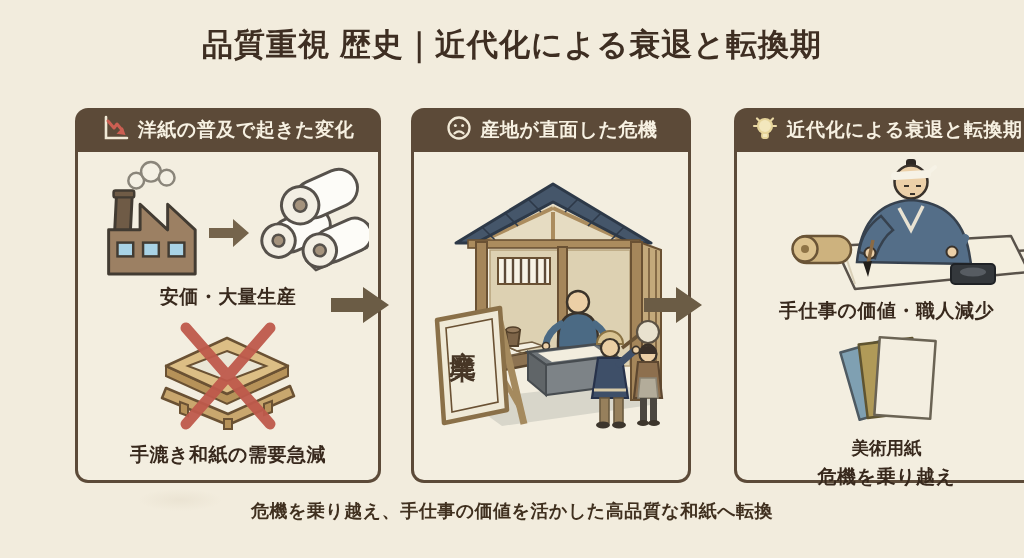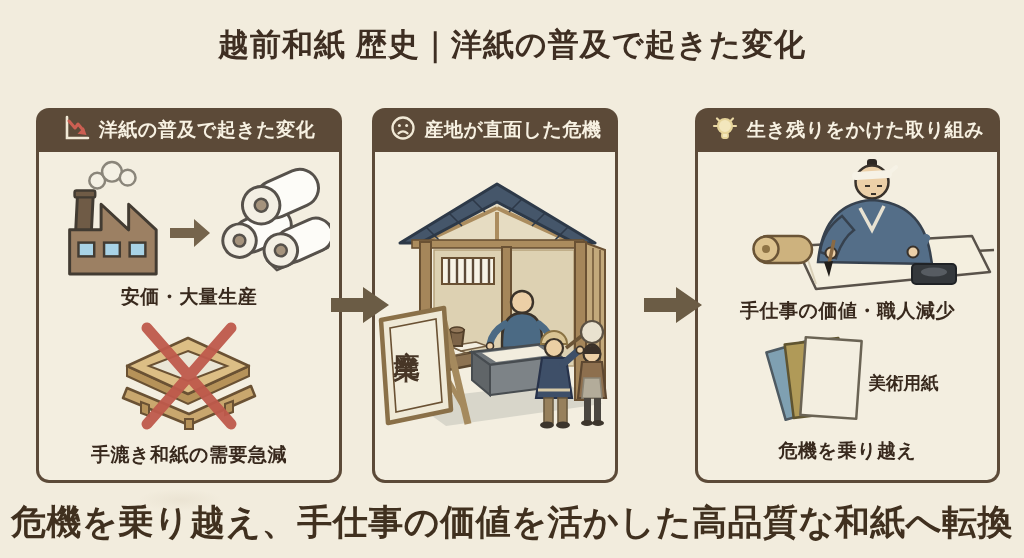--- a/index.html
+++ b/index.html
@@ -12,23 +12,23 @@
     content:"";position:absolute;inset:0;pointer-events:none;
     background:
       radial-gradient(ellipse 90px 26px at 520px 390px, rgba(150,128,90,.10), transparent 70%),
       radial-gradient(ellipse 70px 18px at 880px 120px, rgba(150,128,90,.08), transparent 70%),
       radial-gradient(ellipse 60px 16px at 180px 500px, rgba(150,128,90,.08), transparent 70%);
   }
   .title{
     position:absolute;top:24px;left:0;width:1024px;text-align:center;
     font-size:31px;font-weight:800;color:#3e2e22;letter-spacing:1px;
   }
-  .panel{position:absolute;top:108px;height:375px;box-sizing:border-box;}
+  .panel{position:absolute;top:108px;height:375px;box-sizing:border-box;margin-left:39px;}
   .p1{left:36px;width:306px;}
-  .p2{left:372px;width:246px;}
+  .p2{left:372px;width:280px;}
   .p3{left:695px;width:305px;}
   .panel-header{
     height:44px;background:#5c4a38;border-radius:13px 13px 0 0;
     display:flex;align-items:center;justify-content:center;gap:8px;
     color:#f7f1e2;font-weight:700;font-size:19px;letter-spacing:.5px;
   }
   .panel-body{
     position:relative;height:331px;box-sizing:border-box;
     border:3px solid #5c4a38;border-top:none;border-radius:0 0 13px 13px;
     background:#f3eee0;
@@ -38,31 +38,31 @@
   .duo-row{display:flex;align-items:center;margin-top:6px;}
   .flow-arrow{position:absolute;top:285px;z-index:5;}
   .illus{position:relative;}
   .vtext{
     position:absolute;writing-mode:vertical-rl;text-orientation:upright;
     font-weight:800;color:#473626;line-height:1;
   }
   .sign-text{left:40px;top:178px;font-size:26px;letter-spacing:6px;}
   .sheet-text{left:36px;top:18px;font-size:19px;letter-spacing:3px;color:#2f2a24;}
   .paper-cols{display:flex;align-items:flex-end;gap:26px;margin-top:6px;}
-  .paper-col{display:flex;flex-direction:row;align-items:center;}
+  .paper-col{display:flex;flex-direction:column;align-items:center;}
   .paper-label{font-weight:800;font-size:17.5px;color:#38291d;margin-top:2px;}
   .footer{
     position:absolute;top:499px;left:0;width:1024px;text-align:center;
-    font-size:35px;font-weight:800;color:#40301f;letter-spacing:.5px;
+    font-size:18px;font-weight:800;color:#40301f;letter-spacing:.5px;
   }
 </style>
 </head>
 <body>
 
-<div class="title">越前和紙 歴史｜洋紙の普及で起きた変化</div>
+<div class="title">品質重視 歴史｜近代化による衰退と転換期</div>
 
 <section class="panel p1">
   <header class="panel-header">
     <span>
       <svg width="28" height="28" viewBox="0 0 28 28">
         <path d="M4,3 L4,24 L25,24" fill="none" stroke="#f1e9d6" stroke-width="2.6" stroke-linecap="round"></path>
         <path d="M6,7 L12,14 L15,10 L20,16" fill="none" stroke="#cc5f52" stroke-width="3" stroke-linecap="round" stroke-linejoin="round"></path>
         <polygon points="23.5,21 14.5,19.8 20.8,13.2" fill="#cc5f52"></polygon>
       </svg>
     </span>
@@ -257,21 +257,21 @@
         <g stroke="#ead9a6" stroke-width="2.2" stroke-linecap="round">
           <line x1="3" y1="12" x2="6.5" y2="12"></line>
             <line x1="21.5" y1="12" x2="25" y2="12"></line>
           <line x1="6" y1="4.5" x2="8.5" y2="7"></line>
             <line x1="22" y1="4.5" x2="19.5" y2="7"></line>
         </g>
         <circle cx="14" cy="12" r="7" fill="#f3e7bd" stroke="#e6d49a" stroke-width="2.2"></circle>
         <rect x="11" y="19" width="6" height="5" rx="1.5" fill="#f3e7bd" stroke="#e6d49a" stroke-width="1.8"></rect>
       </svg>
     </span>
-    <span>生き残りをかけた取り組み</span>
+    <span>近代化による衰退と転換期</span>
   </header>
   <div class="panel-body">
     <span style="margin-top:4px;">
       <svg width="296" height="138" viewBox="0 0 296 138">
         <line x1="200" y1="99" x2="294" y2="94" stroke="#5a5248" stroke-width="2.5"></line>
 
         <path d="M96,90 L272,80 L290,116 L116,133 Z" fill="#f4efdf" stroke="#59524a" stroke-width="2.5" stroke-linejoin="round"></path>
         <path d="M104,92 L116,128" stroke="#d9d0b8" stroke-width="2"></path>
 
         <rect x="54" y="80" width="58" height="27" rx="13.5" fill="#cdb27e" stroke="#6a5436" stroke-width="2.5"></rect>

